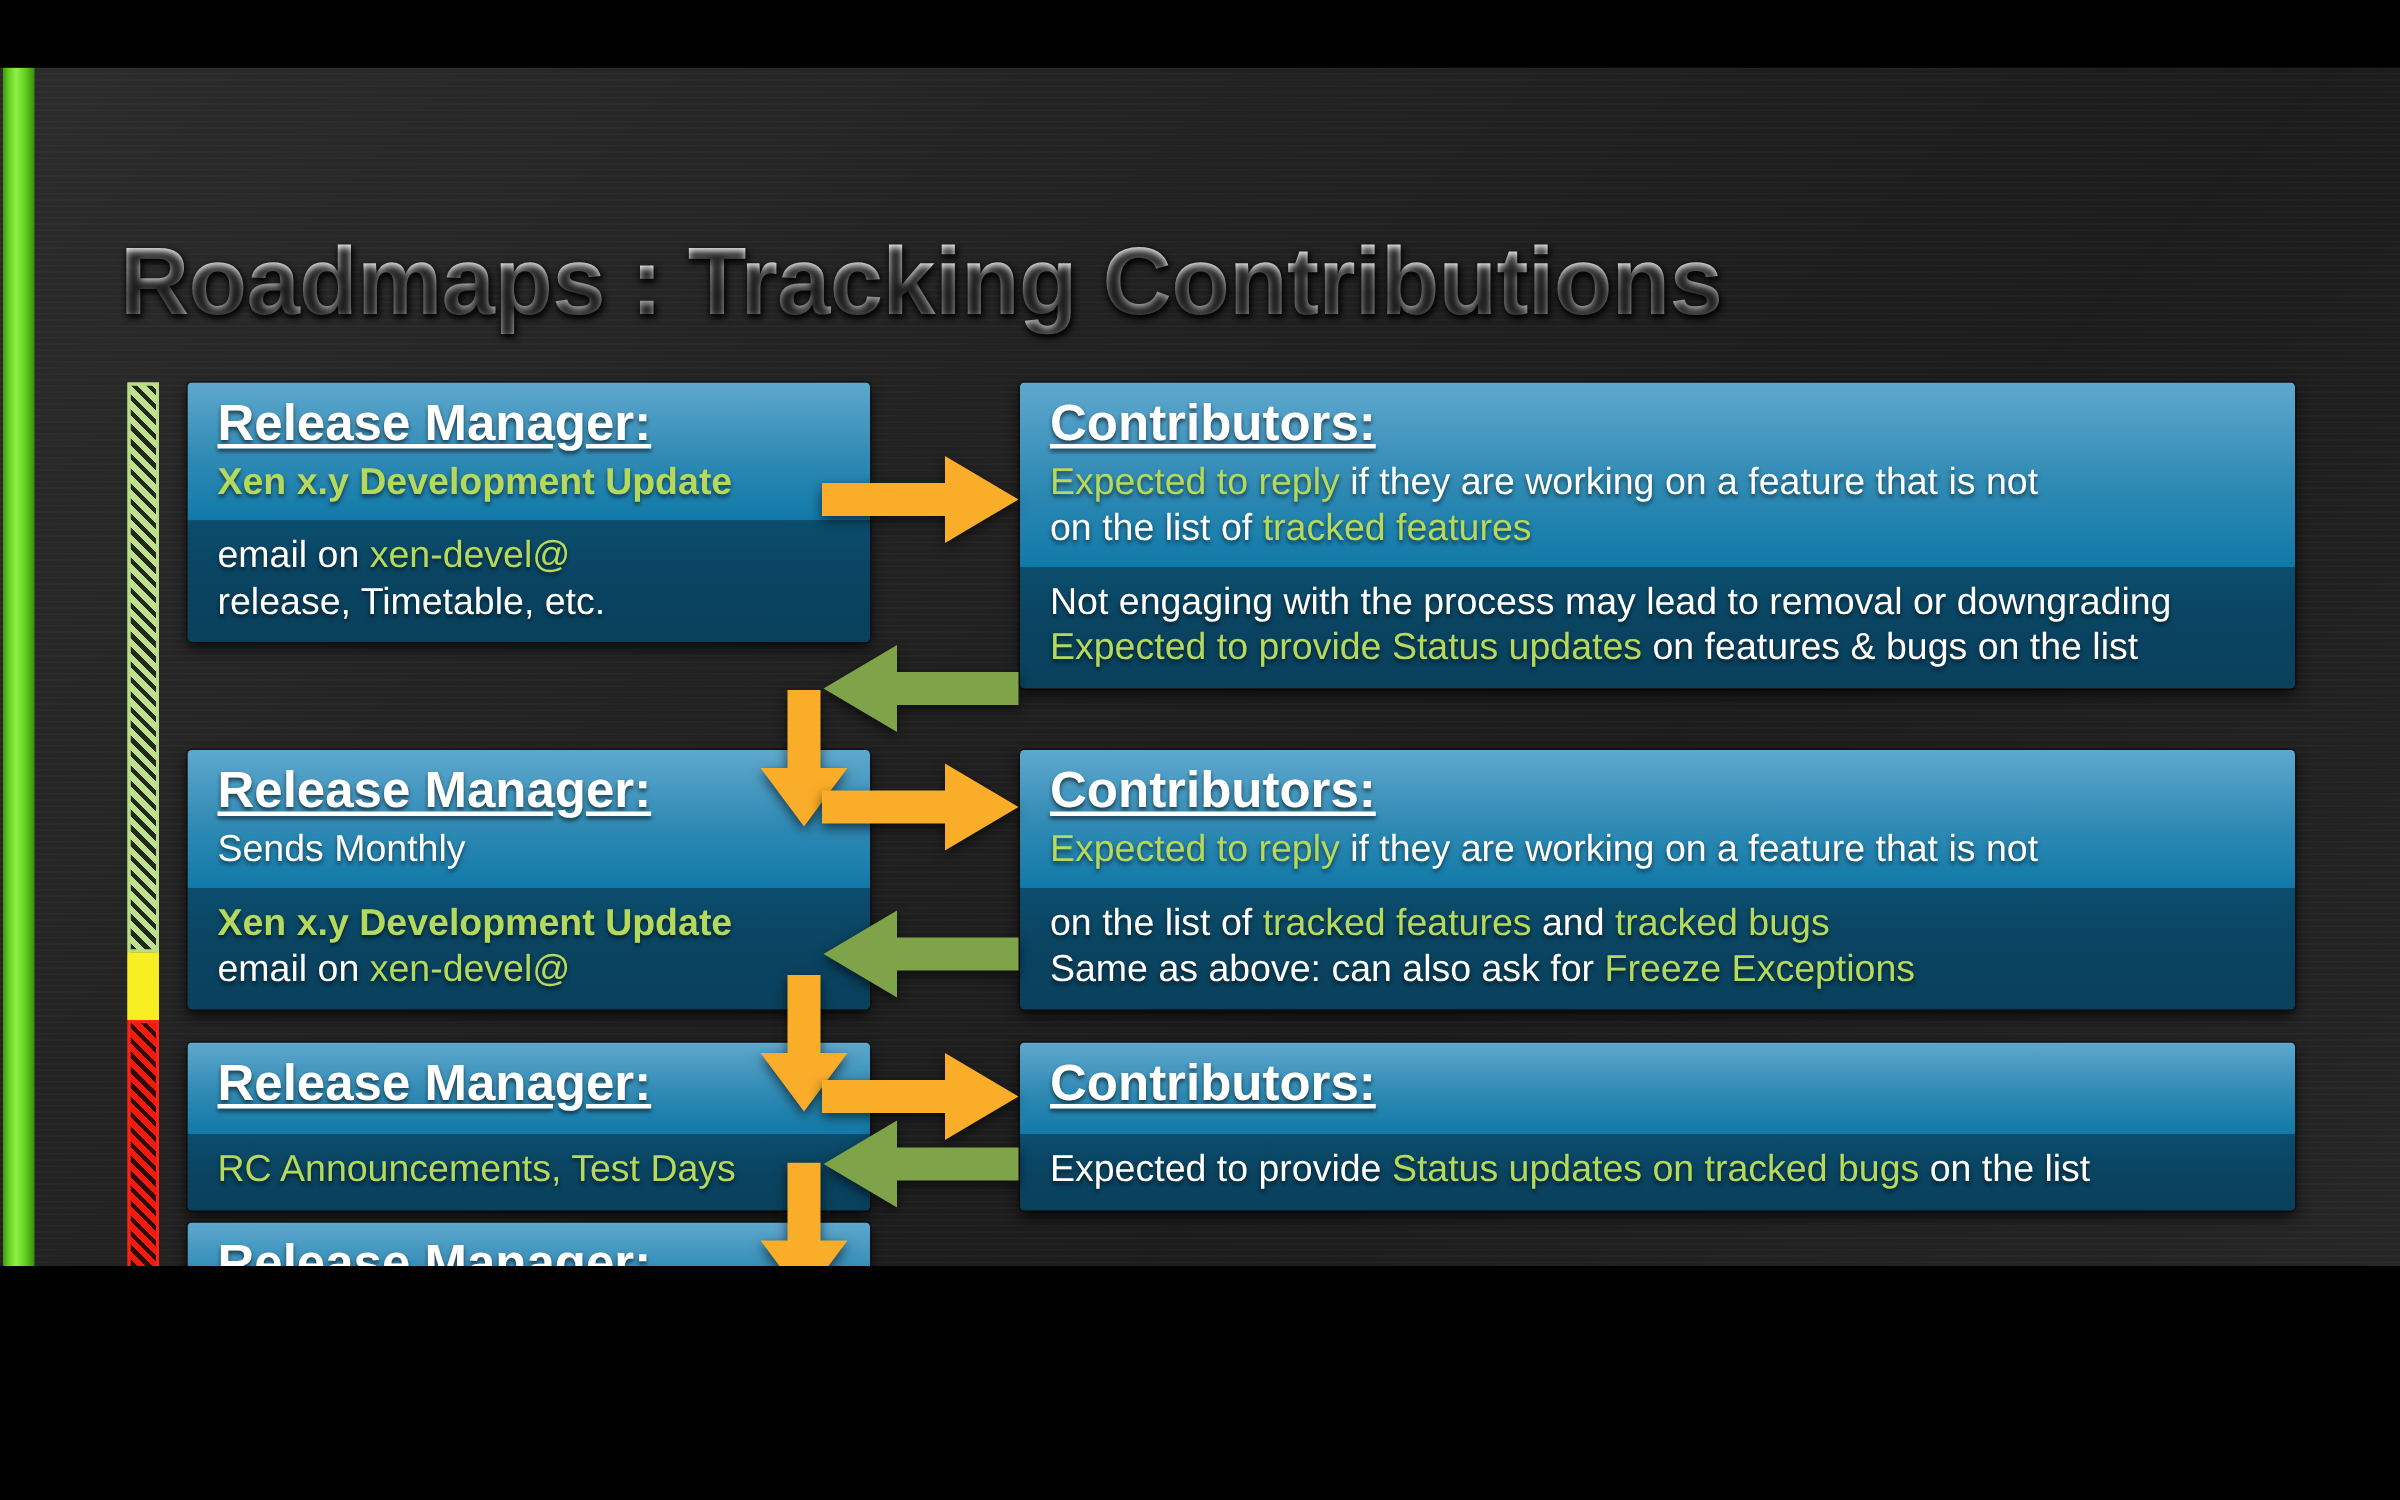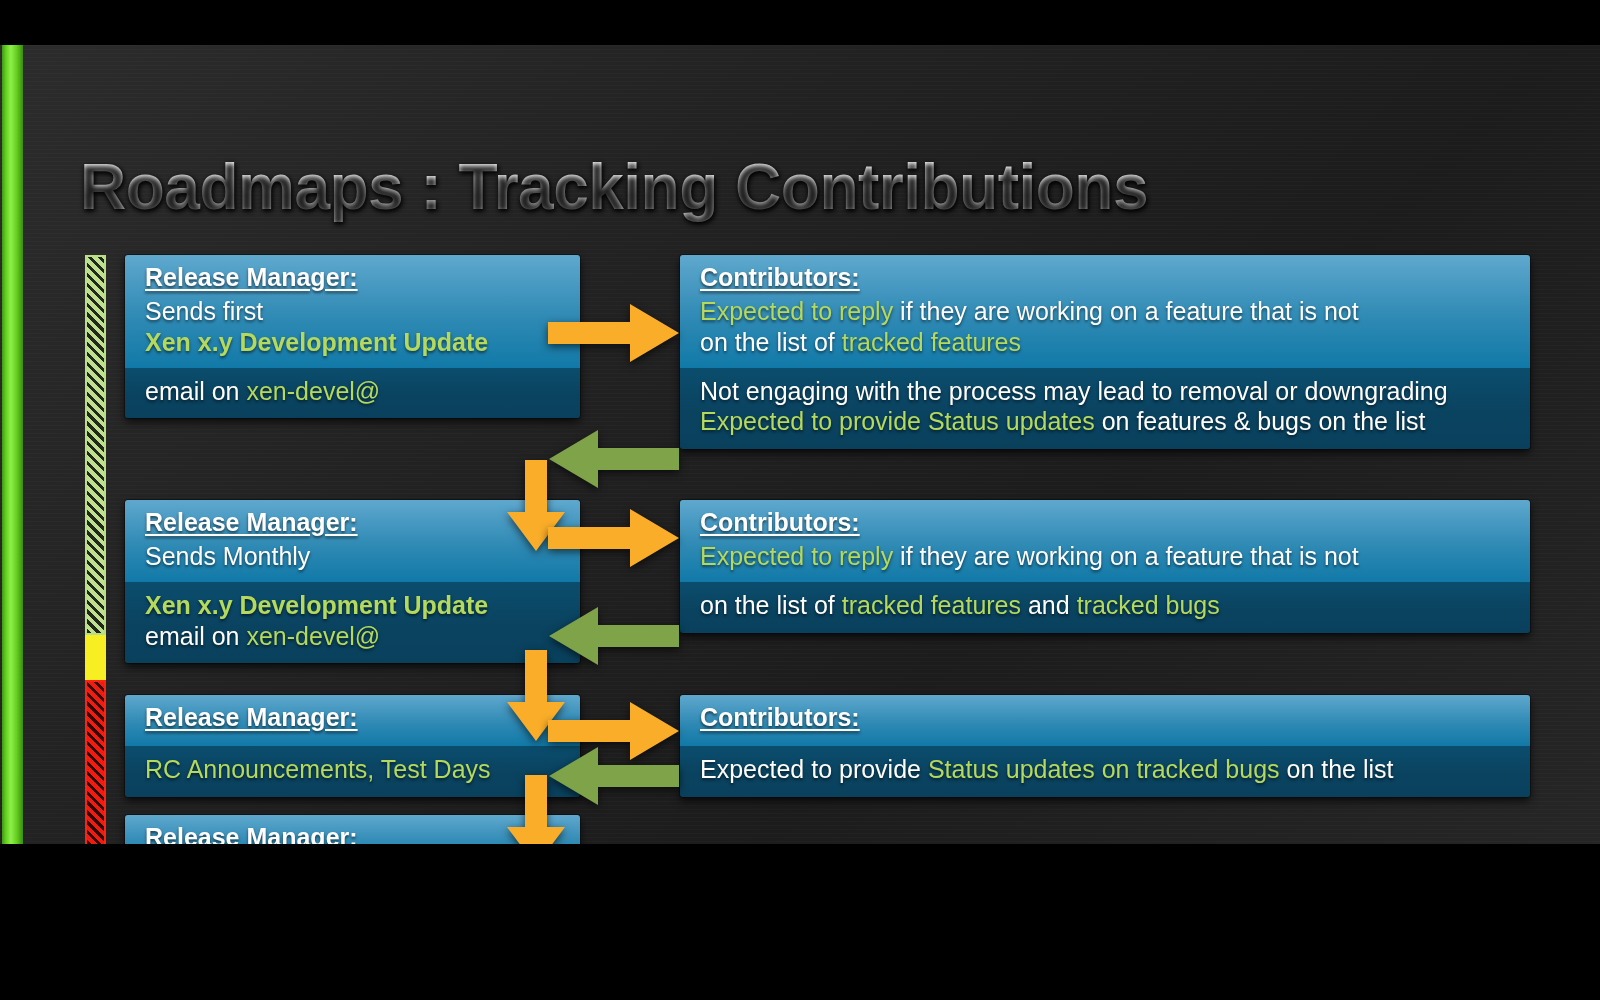--- a/index.html
+++ b/index.html
@@ -85,21 +85,21 @@
   }
   .box-top{
     background:linear-gradient(180deg,#5fa8cd 0%,#4f9ec6 18%,#2f8ab4 55%,#1179a8 100%);
     padding:8px 20px 10px 20px;
   }
   .box-bot{
     background:linear-gradient(180deg,#0b4d6d 0%,#0a4360 55%,#09415d 100%);
     padding:8px 30px 12px 20px;
   }
   .box-head{
-    font-size:25px; font-weight:bold; text-decoration:underline;
+    font-size:34px; font-weight:bold; text-decoration:underline;
     text-underline-offset:3px; color:#ffffff;
     text-shadow:0 2px 3px rgba(0,0,0,.6);
     margin-bottom:4px; white-space:nowrap;
   }
   .line{
     font-size:25px; line-height:1.23; color:#ffffff;
     text-shadow:0 2px 3px rgba(0,0,0,.55);
   }
   .grn{ color:#b5d95c; }
   .grn-b{ color:#b5d95c; font-weight:bold; }
@@ -152,25 +152,25 @@
     <div class="phase-seg phase-red"></div>
   </div>
 
   <div class="page-title-shadow">Roadmaps : Tracking Contributions</div>
   <div class="page-title">Roadmaps : Tracking Contributions</div>
 
   <div id="diagram-layer">
       <div class="box rm1">
         <div class="box-top">
           <div class="box-head">Release Manager:</div>
-          <div class="line"><span class="wht">Sends first</span></div>
           <div class="line"><span class="grn-b">Xen x.y Development Update</span></div>
         </div>
         <div class="box-bot">
           <div class="line"><span class="wht">email on </span><span class="grn">xen-devel@</span></div>
+          <div class="line"><span class="wht">release, Timetable, etc.</span></div>
         </div>
       </div>
       <div class="box ct1">
         <div class="box-top">
           <div class="box-head">Contributors:</div>
           <div class="line"><span class="grn">Expected to reply</span><span class="wht"> if they are working on a feature that is not</span></div>
           <div class="line"><span class="wht">on the list of </span><span class="grn">tracked features</span></div>
         </div>
         <div class="box-bot">
           <div class="line"><span class="wht">Not engaging with the process may lead to removal or downgrading</span></div>
@@ -187,20 +187,21 @@
           <div class="line"><span class="wht">email on </span><span class="grn">xen-devel@</span></div>
         </div>
       </div>
       <div class="box ct2">
         <div class="box-top">
           <div class="box-head">Contributors:</div>
           <div class="line"><span class="grn">Expected to reply</span><span class="wht"> if they are working on a feature that is not</span></div>
         </div>
         <div class="box-bot">
           <div class="line"><span class="wht">on the list of </span><span class="grn">tracked features</span><span class="wht"> and </span><span class="grn">tracked bugs</span></div>
+          <div class="line"><span class="wht">Same as above: can also ask for </span><span class="grn">Freeze Exceptions</span></div>
         </div>
       </div>
       <div class="box rm3">
         <div class="box-top">
           <div class="box-head">Release Manager:</div>
         </div>
         <div class="box-bot">
           <div class="line"><span class="grn">RC Announcements, Test Days</span></div>
         </div>
       </div>

